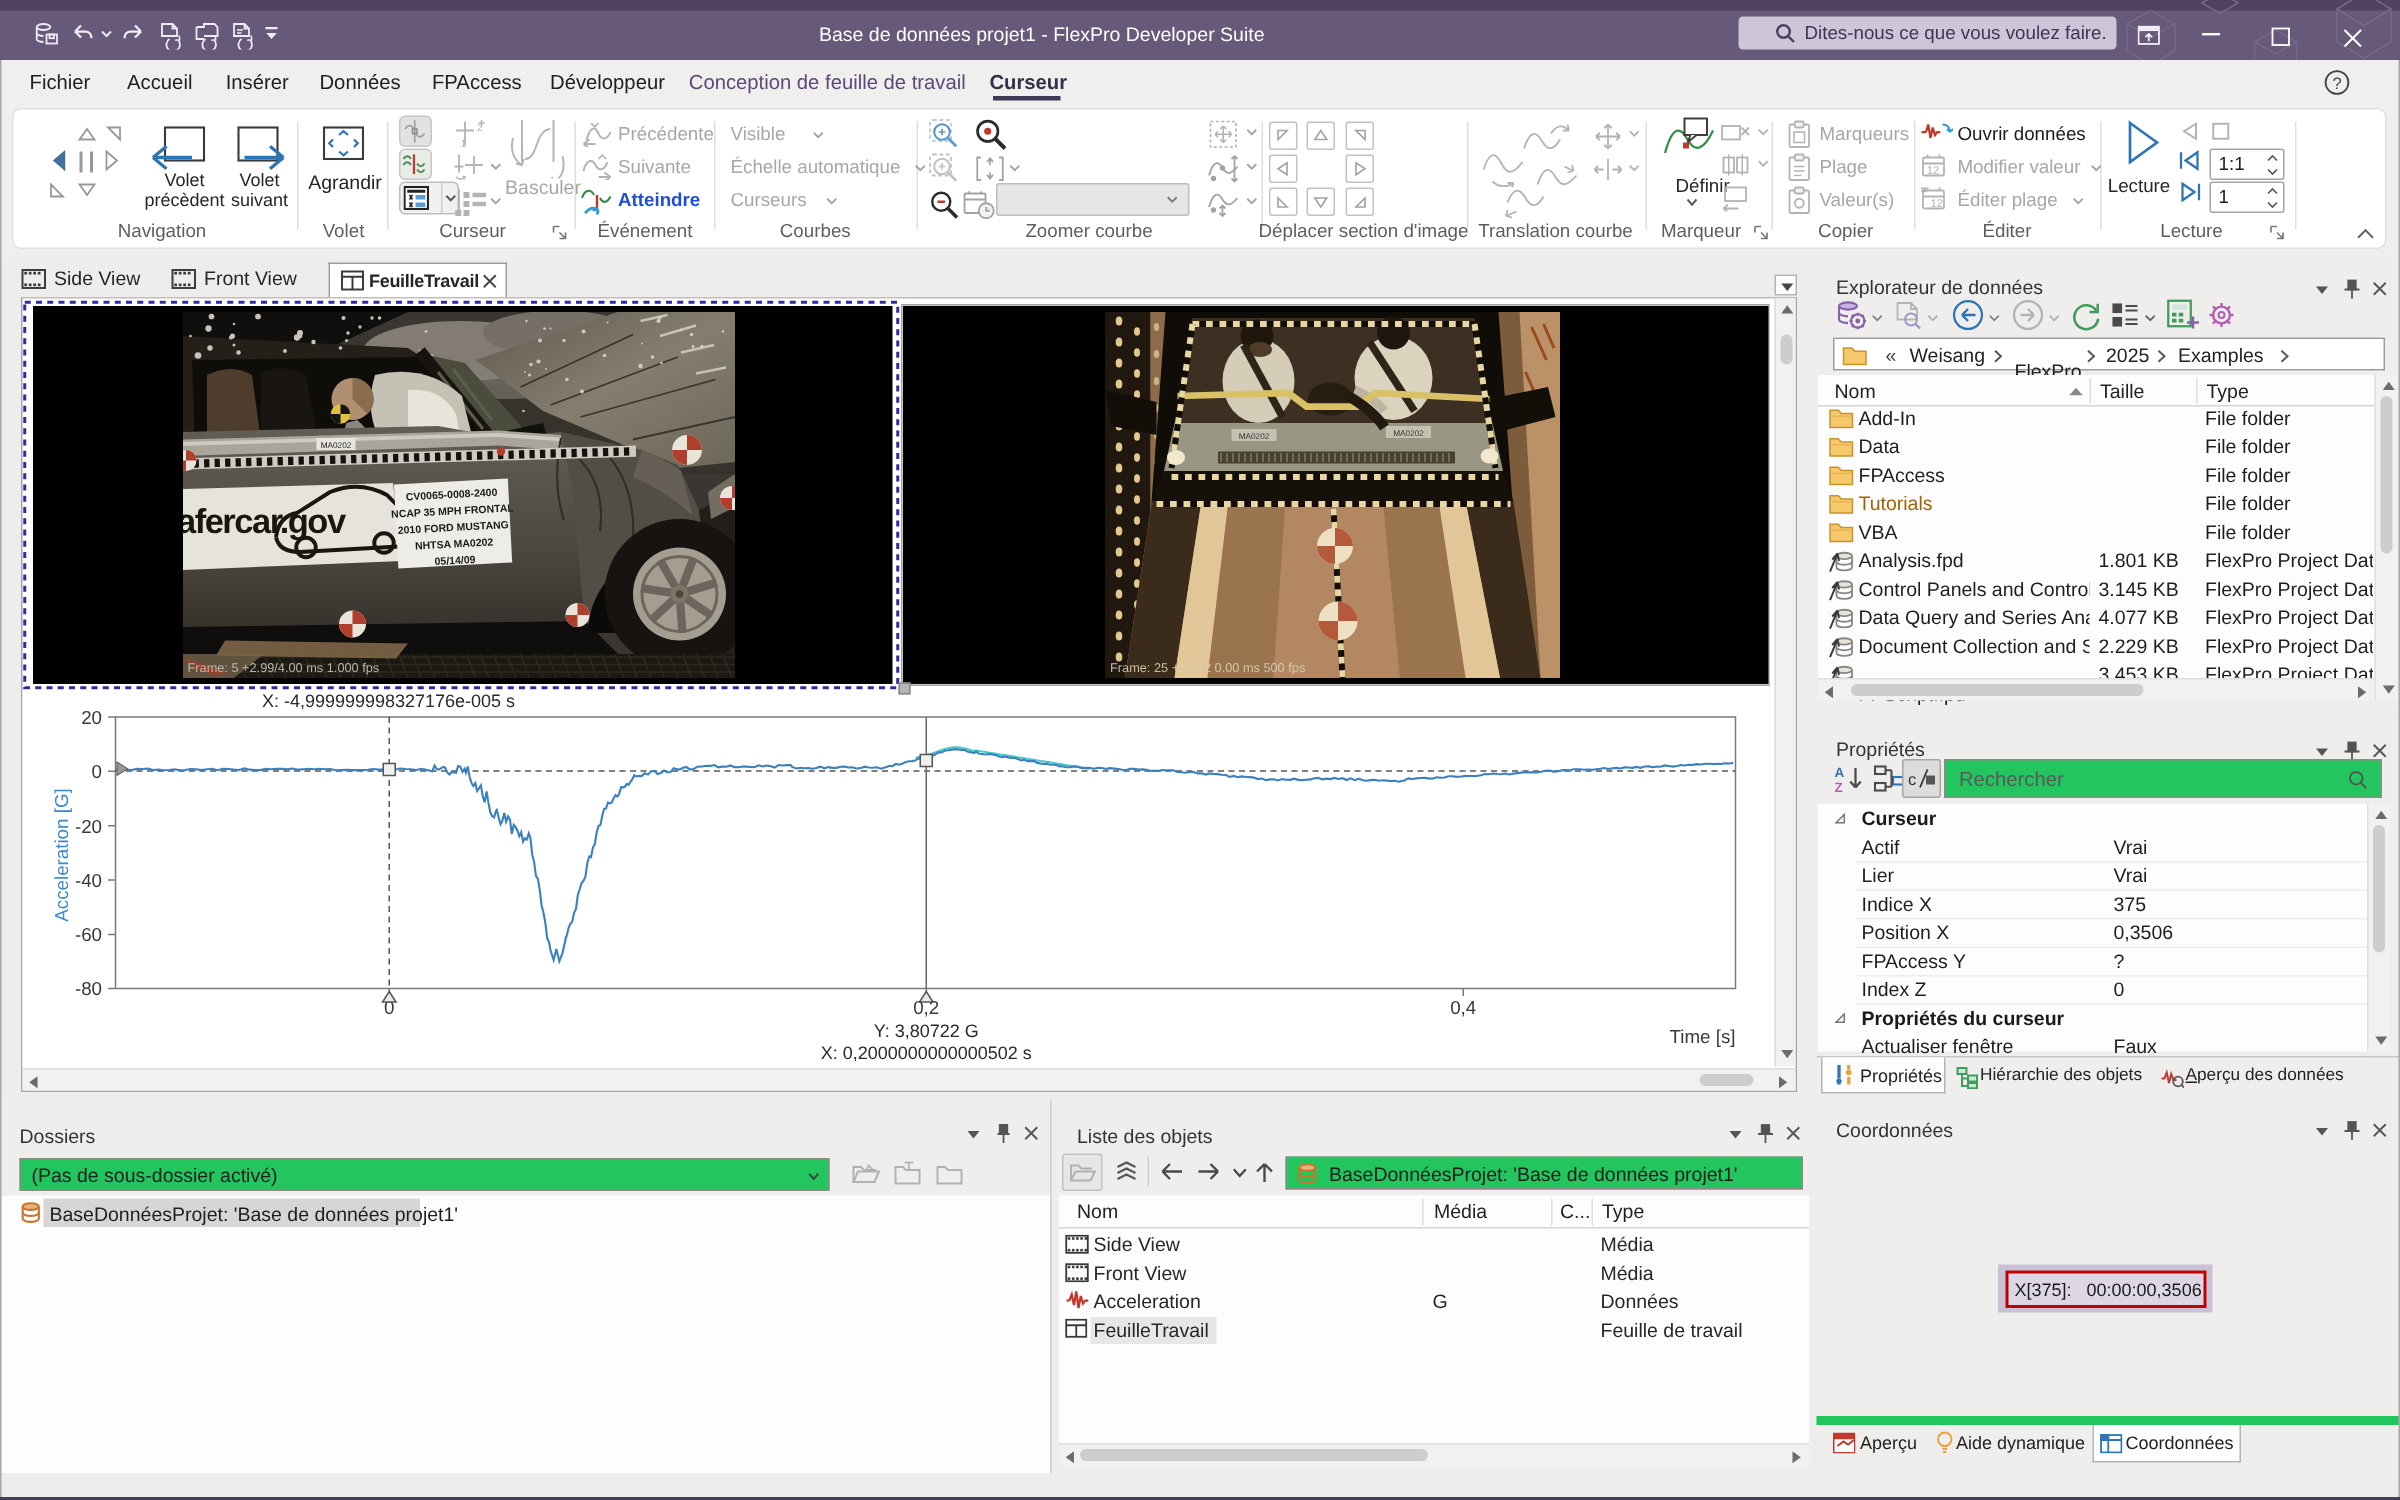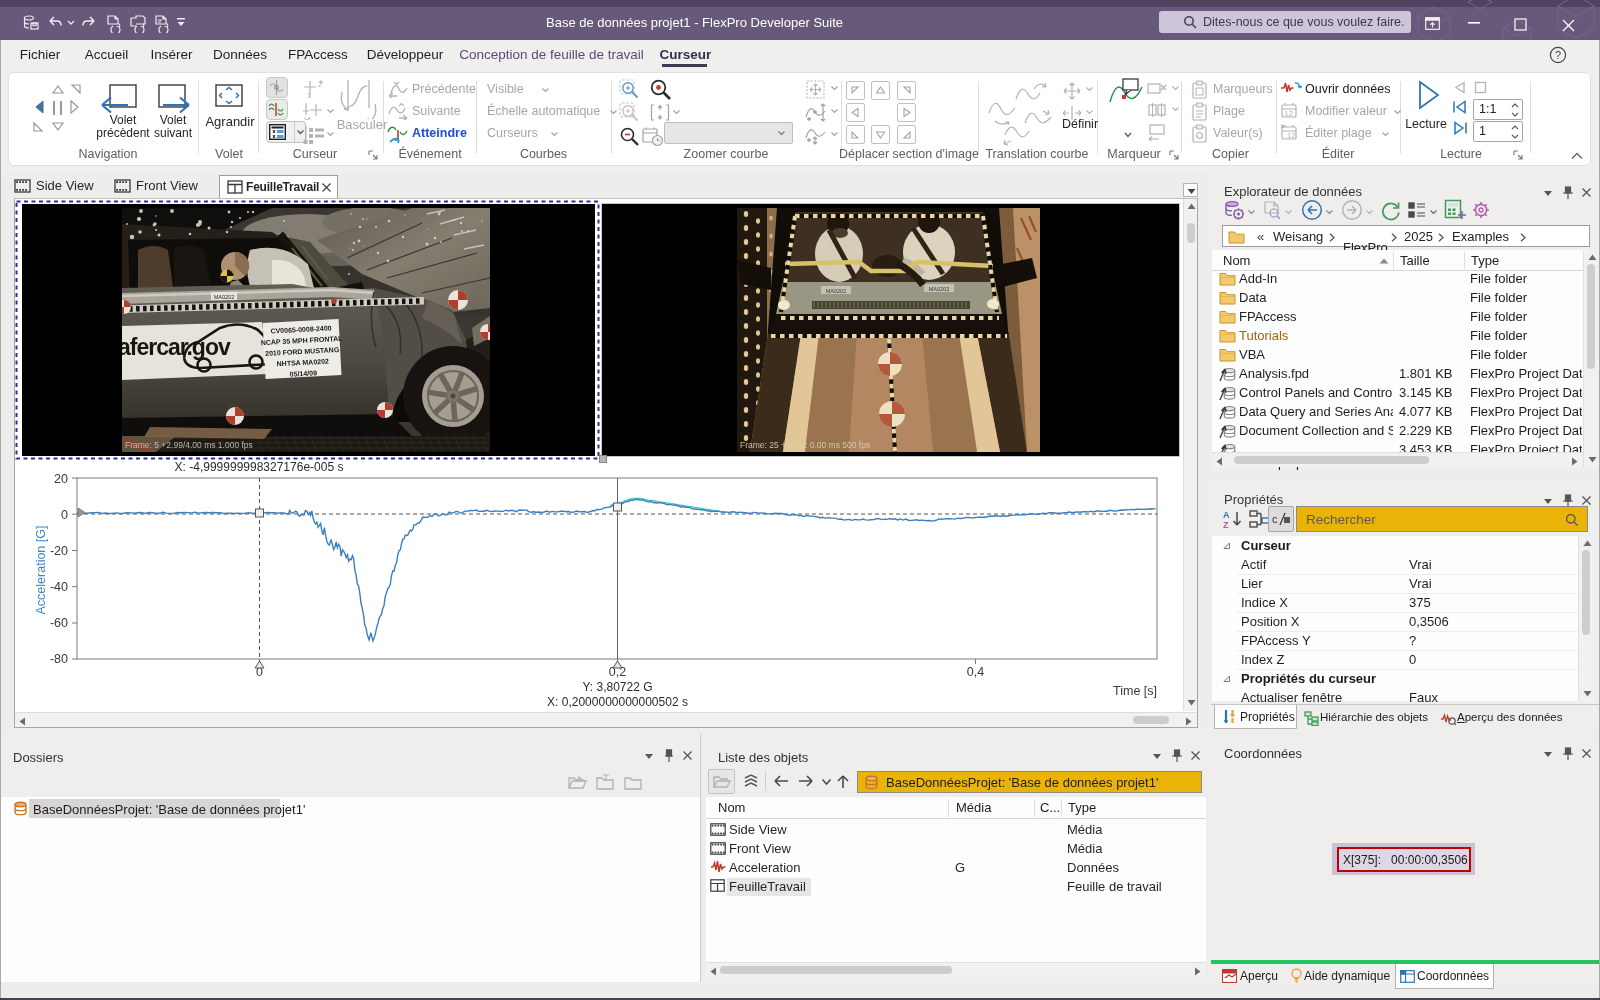--- a/index.html
+++ b/index.html
@@ -48,21 +48,21 @@
 
 #pane1 { position:absolute; left:22px; top:204px; width:573px; height:252px; background:#000; }
 #pane2 { position:absolute; left:601px; top:203px; width:579px; height:254px; background:#000; border:1px solid #c8c6c4; }
 
 
 #chartzone { position:absolute; left:15px; top:460px; width:1168px; height:252px; background:#fff; }
 
 
 .panel { position:absolute; background:#efeeed; }
 .ptitle { position:absolute; left:13px; top:12px; font-size:13px; color:#333; }
-.combo { position:absolute; height:22px; background:#eab308; border:1px solid #8c8a88; }
+.combo { position:absolute; height:22px; background:#22c55e; border:1px solid #8c8a88; }
 
 
 #statusbar { position:absolute; left:0px; top:982px; width:1600px; height:16px; background:#efeeed; border-top:1px solid #d8d6d4; font-size:12.5px; color:#333; }
 #bottomedge { position:absolute; left:0; top:998px; width:1600px; height:2px; background:#454052; }
 </style>
 </head>
 <body>
 <div id="app">
 
 <div id="titlebar">
@@ -439,21 +439,21 @@
       </svg>
       <svg class="abs" style="left:1076px;top:36px" width="9" height="7" viewBox="0 0 9 7" fill="none" stroke="#b5b3b1" stroke-width="1.2">
         <path d="M1.5 1.5 L4.5 4.5 L7.5 1.5"></path>
       </svg>
       <svg class="abs" style="left:1099px;top:5px" width="36" height="34" viewBox="0 0 36 34" fill="none">
         <path d="M2 24 C7 6 12 6 17 15 C22 24 28 22 34 9" stroke="#2f8f46" stroke-width="1.5"></path>
         <rect x="15" y="1" width="15" height="11" stroke="#3b3a39" stroke-width="1.3" fill="#fff"></rect>
         <path d="M19 12 l-2 5 l6 -5" fill="#fff" stroke="#3b3a39" stroke-width="1.3"></path>
         <rect x="14" y="17" width="4" height="4" fill="#c0392b"></rect>
       </svg>
-      <div class="rtxt dark" style="left:1048px;top:44px;width:46px;text-align:center">Définir</div>
+      <div class="rtxt dark" style="left:1108px;top:44px;width:46px;text-align:left">Définir</div>
       <svg class="abs" style="left:1114px;top:58px" width="10" height="8" viewBox="0 0 10 8" fill="none" stroke="#5a5856" stroke-width="1.3">
         <path d="M2 2 L5 5.5 L8 2"></path>
       </svg>
       <svg class="abs" style="left:1138px;top:8px" width="20" height="16" viewBox="0 0 20 16" fill="none" stroke="#b5b3b1" stroke-width="1.2">
         <rect x="1" y="3" width="12" height="9"></rect>
         <path d="M14 4 l5 5 M19 4 l-5 5"></path>
       </svg>
       <svg class="abs" style="left:1162px;top:12px" width="9" height="7" viewBox="0 0 9 7" fill="none" stroke="#b5b3b1" stroke-width="1.2">
         <path d="M1.5 1.5 L4.5 4.5 L7.5 1.5"></path>
       </svg>
@@ -1115,20 +1115,26 @@
         <path d="M1 1 L9 1 L5 6 Z" fill="#555"></path>
       </svg>
   <svg class="abs" style="left:663px;top:16px" width="12" height="14" viewBox="0 0 12 14" fill="none" stroke="#555" stroke-width="1.2">
         <path d="M4 1 h4 v6 h2 l-4 0 h-4 l2 0 z M6 7 v6"></path>
         <rect x="3.5" y="1" width="5" height="6" fill="#555"></rect>
       </svg>
   <svg class="abs" style="left:682px;top:17px" width="11" height="11" viewBox="0 0 11 11" stroke="#555" stroke-width="1.3">
         <line x1="1.5" y1="1.5" x2="9.5" y2="9.5"></line>
         <line x1="9.5" y1="1.5" x2="1.5" y2="9.5"></line>
       </svg>
+  <div class="combo" style="left:13px;top:39px;width:540px">
+    <span class="abs" style="left:7px;top:3px;color:#222">(Pas de sous-dossier activé)</span>
+    <svg class="abs" style="left:524px;top:8px" width="9" height="7" viewBox="0 0 9 7" fill="none" stroke="#444" stroke-width="1.3">
+          <path d="M1.5 1.5 L4.5 5 L7.5 1.5"></path>
+        </svg>
+  </div>
   <svg class="abs" style="left:567px;top:41px" width="20" height="17" viewBox="0 0 20 17" fill="none" stroke="#b3b1af" stroke-width="1.3">
         <path d="M2 14 V4 h5 l2 2 h8"></path>
         <path d="M2 14 l3 -7 h14 l-3 7 z"></path>
         <path d="M10 7 l2 -4 l3 3" stroke-width="1.1"></path>
       </svg>
   <svg class="abs" style="left:595px;top:41px" width="20" height="17" viewBox="0 0 20 17" fill="none" stroke="#b3b1af" stroke-width="1.3">
         <path d="M2 15 V4 h5 l2 2 h9 v9 z"></path>
         <path d="M8 1 h6 M11 1 v5" stroke-width="1.1"></path>
       </svg>
   <svg class="abs" style="left:623px;top:41px" width="20" height="17" viewBox="0 0 20 17" fill="none" stroke="#b3b1af" stroke-width="1.3">
@@ -1605,21 +1611,21 @@
       </svg>
   <svg class="abs" style="left:370px;top:8px" width="11" height="11" viewBox="0 0 11 11" stroke="#555" stroke-width="1.3">
         <line x1="1.5" y1="1.5" x2="9.5" y2="9.5"></line>
         <line x1="9.5" y1="1.5" x2="1.5" y2="9.5"></line>
       </svg>
   <div class="abs" style="left:121px;top:103px;width:143px;height:32px;background:#c9c2d4"></div>
   <div class="abs" style="left:126px;top:107px;width:134px;height:25px;background:#ddd6e4;border:2px solid #c00000;color:#1a1a1a;font-size:12px">
         <span class="abs" style="left:4px;top:4px;white-space:pre">X[375]:   00:00:00,3506</span>
       </div>
 
-  <div class="abs" style="left:0px;top:220px;width:389px;height:26px;border-top:4px solid #22c55e">
+  <div class="abs" style="left:0px;top:204px;width:389px;height:26px;border-top:6px solid #22c55e">
     <svg class="abs" style="left:11px;top:5px" width="15" height="14" viewBox="0 0 15 14">
           <rect x="0.5" y="0.5" width="14" height="13" fill="#fff" stroke="#c0392b" stroke-width="1"></rect>
           <rect x="0.5" y="0.5" width="14" height="4" fill="#c0392b"></rect>
           <path d="M3 9 l4 -3 l3 2 l4 -3" stroke="#c0392b" stroke-width="1.3" fill="none"></path>
         </svg>
     <span class="abs" style="left:29px;top:5px;color:#222;font-size:12px">Aperçu</span>
     <svg class="abs" style="left:79px;top:4px" width="13" height="16" viewBox="0 0 13 16" fill="none" stroke="#e8a33d" stroke-width="1.3">
           <circle cx="6.5" cy="5.5" r="4.5"></circle>
           <path d="M4.5 10 h4 M5 12 h3 M5.5 14 h2"></path>
         </svg>

